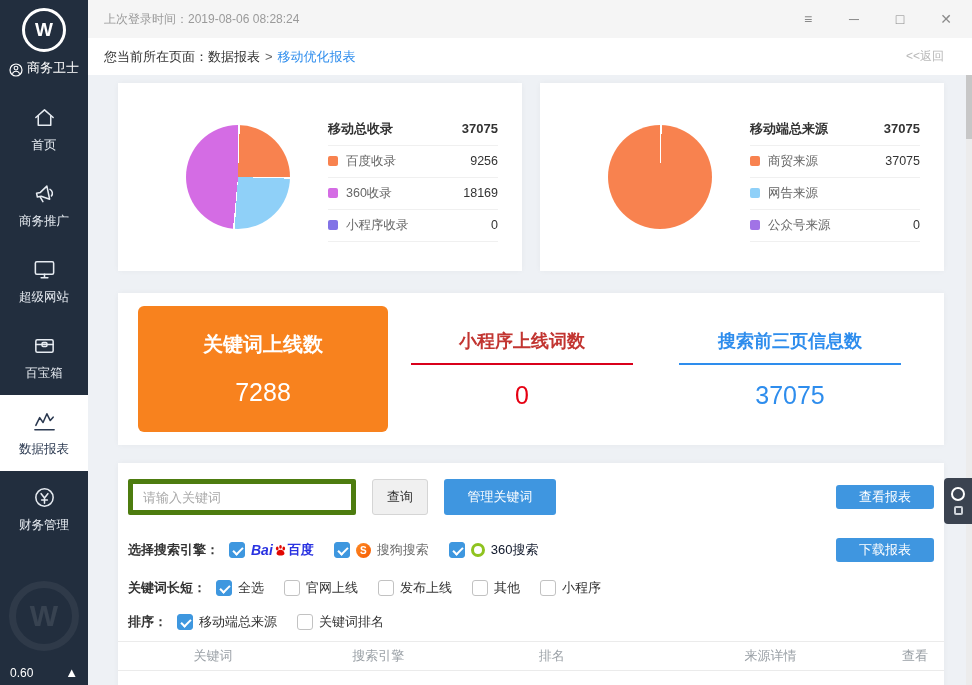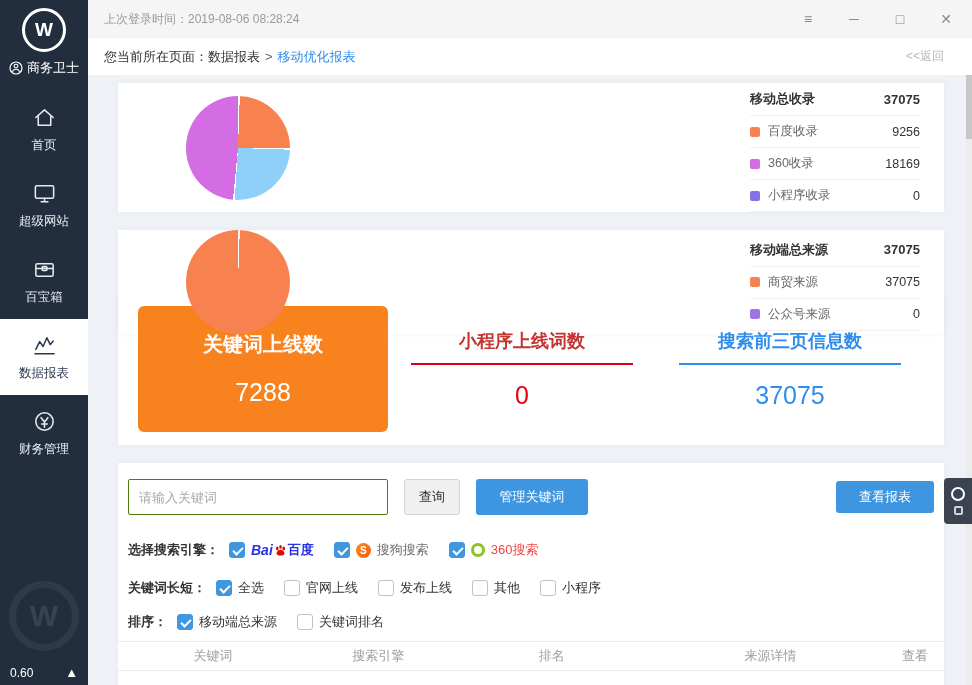--- a/index.html
+++ b/index.html
@@ -3,21 +3,21 @@
 <meta charset="utf-8">
 <style>
   * { margin:0; padding:0; box-sizing:border-box; }
   html,body { width:972px; height:685px; overflow:hidden; }
   body { font-family:"Liberation Sans","DejaVu Sans",sans-serif; background:#eef1f5; }
   .page { position:relative; width:972px; height:685px; display:flex; overflow:hidden; }
 
   
   .sidebar { width:88px; flex:none; background:#222e3e; color:#e6ebf1; display:flex; flex-direction:column; align-items:center; position:relative; }
   .logo { margin-top:8px; width:44px; height:44px; border-radius:50%; border:3px solid #fff; display:flex; align-items:center; justify-content:center; font-weight:bold; font-size:19px; color:#fff; }
-  .brand { margin-top:7px; display:flex; align-items:center; gap:4px; font-size:13px; color:#fff; }
+  .brand { margin-top:7px; display:flex; align-items:flex-end; gap:4px; font-size:13px; color:#fff; }
   .brand svg { display:block; }
   .nav { margin-top:14px; width:100%; }
   .nav-item { height:76px; display:flex; flex-direction:column; align-items:center; justify-content:center; gap:7px; font-size:12.5px; color:#e6ebf1; cursor:pointer; }
   .nav-item svg { width:25px; height:25px; stroke:currentColor; fill:none; stroke-width:1.6; stroke-linecap:round; stroke-linejoin:round; }
   .nav-item.active { background:#fff; color:#2b3950; }
   .watermark { position:absolute; bottom:34px; left:50%; transform:translateX(-50%); width:70px; height:70px; border:7px solid rgba(255,255,255,0.06); border-radius:50%; display:flex; align-items:center; justify-content:center; font-size:30px; font-weight:bold; color:rgba(255,255,255,0.10); }
   .side-footer { position:absolute; bottom:5px; left:10px; right:10px; display:flex; align-items:center; justify-content:space-between; color:#fff; font-size:12px; }
   .up-arrow { cursor:pointer; font-size:13px; color:#fff; }
 
   
@@ -26,21 +26,21 @@
   .win-controls { margin-left:auto; display:flex; gap:30px; color:#8a8a8a; font-size:14px; }
   .win-controls span { cursor:pointer; width:16px; text-align:center; }
   .crumb { height:37px; flex:none; background:#fff; display:flex; align-items:center; padding:0 28px 0 16px; font-size:13px; color:#333; }
   .crumb .sep { margin:0 5px; color:#666; }
   .crumb .link { color:#2e8ded; cursor:pointer; }
   .crumb .back { margin-left:auto; color:#b8b8b8; font-size:12px; cursor:pointer; }
 
   .content { flex:1; padding:8px 28px 0 30px; overflow:hidden; }
 
   
-  .charts-row { display:flex; gap:18px; height:188px;flex-direction:column; }
+  .charts-row { display:flex; gap:18px; height:188px; }
   .chart-card { flex:1; background:#fff; box-shadow:0 0 6px rgba(0,0,0,0.04); display:flex; align-items:center; padding:0 24px; }
   .pie-wrap { position:relative; margin-left:44px; width:104px; height:104px; flex:none; }
   .pie { width:104px; height:104px; border-radius:50%; }
   .legend { margin-left:auto; width:170px; }
   .lg-row { display:flex; align-items:center; padding:7px 0; border-bottom:1px solid #f0f0f0; font-size:12.5px; color:#666; }
   .lg-row.head { font-weight:bold; color:#333; font-size:13px; }
   .sq { width:10px; height:10px; border-radius:2px; margin-right:8px; flex:none; }
   .lg-val { margin-left:auto; color:#333; }
   .lg-row.head .lg-val { font-weight:bold; }
 
@@ -56,44 +56,44 @@
   .stat-red .stat-title { color:#c23531; }
   .stat-red .stat-line { background:#d9001b; }
   .stat-red .stat-value { color:#e60012; }
   .stat-blue .stat-title { color:#2e8ded; }
   .stat-blue .stat-line { background:#2e8ded; }
   .stat-blue .stat-value { color:#2e8ded; }
 
   
   .filter-card { margin-top:18px; background:#fff; box-shadow:0 0 6px rgba(0,0,0,0.04); padding:16px 10px 0 10px; height:300px; }
   .f-row { display:flex; align-items:center; }
-  .kw-input { width:260px; height:36px; border:1px solid #4d7c0f; border-radius:2px; padding:0 10px; font-size:13px; color:#333; font-family:inherit; }
+  .kw-input { width:228px; height:36px; border:5px solid #4d7c0f; border-radius:2px; padding:0 10px; font-size:13px; color:#333; font-family:inherit; }
   .kw-input::placeholder { color:#a9a9a9; }
   .btn { border:none; border-radius:3px; font-size:13px; cursor:pointer; font-family:inherit; }
   .btn-query { width:56px; height:36px; margin-left:16px; background:#f0f0f0; border:1px solid #d5d5d5; color:#333; }
   .btn-blue { background:#3f96e0; color:#fff; }
   .btn-manage { width:112px; height:36px; margin-left:16px; }
-  .btn-side { width:98px; height:32px; margin-left:auto; }
+  .btn-side { width:98px; height:24px; margin-left:auto; }
   .row2 { margin-top:20px; height:30px; }
   .row3 { margin-top:12px; height:22px; }
   .row4 { margin-top:12px; height:22px; }
   .f-label { font-weight:bold; font-size:13px; color:#333; margin-right:10px; }
   .opt { display:flex; align-items:center; gap:6px; margin-right:20px; font-size:13px; color:#333; cursor:pointer; }
   .cb { width:16px; height:16px; border-radius:3px; border:1px solid #c2c2c2; background:#fff; position:relative; flex:none; display:inline-block; cursor:pointer; }
   .cb.checked { background:#3e97df; border-color:#3e97df; }
   .cb::after { content:""; position:absolute; display:none; left:5px; top:1.5px; width:4px; height:8px; border:solid #fff; border-width:0 2px 2px 0; transform:rotate(45deg); }
   .cb.checked::after { display:block; }
   .logo-baidu { display:flex; align-items:center; font-weight:bold; }
   .logo-baidu .bai { color:#2932e1; font-size:14px; font-style:italic; }
   .logo-baidu .bd { color:#2932e1; font-size:13px; }
   .paw { width:13px; height:13px; margin:0 1px; }
   .badge-s { width:15px; height:15px; border-radius:50%; background:linear-gradient(135deg,#fd8a25,#f75c03); color:#fff; font-size:10px; font-weight:bold; display:flex; align-items:center; justify-content:center; }
   .sogou-txt { color:#6d6d6d; font-size:13px; }
   .ring-360 { width:14px; height:14px; border-radius:50%; border:3.5px solid #8fc31f; background:#fff; }
-  .txt-360 { color:#ef4444; font-size:13px; }
+  .txt-360 { color:#0f172a; font-size:13px; }
 
   
   .table-head { margin-top:8px; margin-left:-10px; margin-right:-10px; height:30px; display:flex; align-items:center; border-top:1px solid #ebebeb; border-bottom:1px solid #ebebeb; color:#9aa0a6; font-size:13px;justify-content:space-between; }
   .th { text-align:center; }
   .th:nth-child(1){ width:23%; } .th:nth-child(2){ width:17%; } .th:nth-child(3){ width:25%; } .th:nth-child(4){ width:28%; } .th:nth-child(5){ width:7%; }
 
   
   .scroll-track { position:absolute; right:0; top:75px; bottom:0; width:6px; background:#ececec; }
   .scroll-thumb { position:absolute; top:0; left:0; width:6px; height:64px; background:#c7c7c7; cursor:pointer; }
   .float-widget { position:absolute; right:0; top:478px; width:28px; height:46px; background:#3b4350; border-radius:4px 0 0 4px; display:flex; flex-direction:column; align-items:center; justify-content:center; gap:5px; cursor:pointer; z-index:5; }
@@ -117,20 +117,30 @@
       </svg>
       <span>商务卫士</span>
     </div>
     <div class="nav">
       <div class="nav-item">
         <svg viewBox="0 0 26 26">
             <path d="M4 13 L13 5 l9 8"></path>
             <path d="M6.5 11.5 V21 h13 v-9.5"></path>
           </svg>
         <span>首页</span>
+      </div>
+      <div class="nav-item">
+        <svg viewBox="0 0 26 26">
+            <g transform="rotate(-12 13 13)">
+              <path d="M5 11 h4 l8 -5 v14 l-8 -5 h-4 z"></path>
+              <path d="M19.5 10 a4.5 4.5 0 0 1 0 7"></path>
+              <path d="M8 16 l1.6 5"></path>
+            </g>
+          </svg>
+        <span>商务推广</span>
       </div>
       <div class="nav-item">
         <svg viewBox="0 0 26 26">
             <rect x="3.5" y="5" width="19" height="13" rx="1.5"></rect>
             <path d="M9.5 21.5 h7 M13 18 v3.5"></path>
           </svg>
         <span>超级网站</span>
       </div>
       <div class="nav-item">
         <svg viewBox="0 0 26 26">
@@ -218,20 +228,25 @@
           </div>
           <div class="legend">
             <div class="lg-row head">
               <span>移动端总来源</span>
               <span class="lg-val">37075</span>
             </div>
             <div class="lg-row">
               <span class="sq" style="background: rgb(248, 130, 79);"></span>
               <span>商贸来源</span>
               <span class="lg-val">37075</span>
+            </div>
+            <div class="lg-row">
+              <span class="sq" style="background: rgb(143, 208, 248);"></span>
+              <span>网告来源</span>
+              <span class="lg-val"></span>
             </div>
             <div class="lg-row">
               <span class="sq" style="background: rgb(161, 115, 230);"></span>
               <span>公众号来源</span>
               <span class="lg-val">0</span>
             </div>
           </div>
         </div>
       </div>
 
@@ -278,20 +293,21 @@
           <span class="opt">
             <span class="cb checked"></span>
             <span class="badge-s">S</span>
             <span class="sogou-txt">搜狗搜索</span>
           </span>
           <span class="opt">
             <span class="cb checked"></span>
             <span class="ring-360"></span>
             <span class="txt-360">360搜索</span>
           </span>
+          <button class="btn btn-blue btn-side">下载报表</button>
         </div>
 
         <div class="f-row row3">
           <span class="f-label">关键词长短：</span>
           <span class="opt">
             <span class="cb checked"></span>
             <span>全选</span>
           </span>
           <span class="opt">
             <span class="cb"></span>

